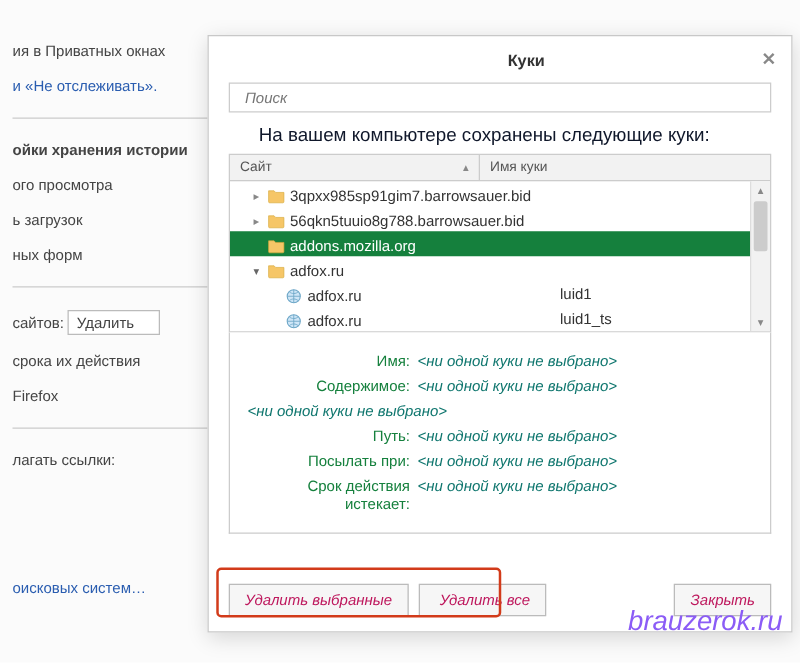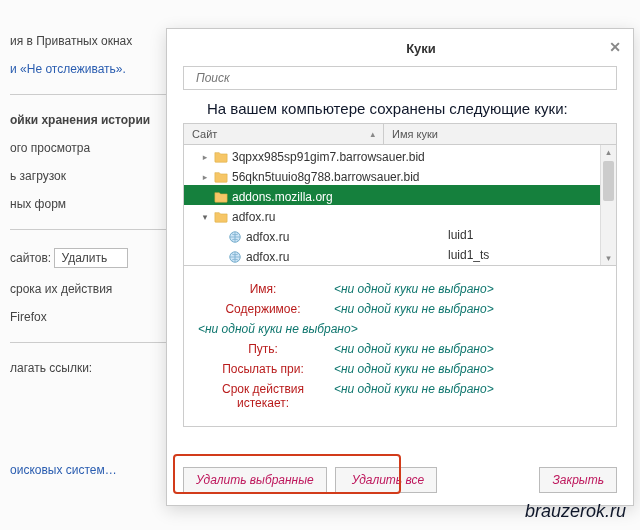--- a/index.html
+++ b/index.html
@@ -19,22 +19,22 @@
     color: #444;
   }
   .bg .line { margin: 14px 0; font-size: 12px; }
   .bg a { color: #2a5db0; text-decoration: none; }
   .bg hr { border: none; border-top: 1px solid #ccc; margin: 18px 0; }
   .bg .dd {
     display: inline-block; border: 1px solid #bbb; background: #fff;
     padding: 2px 20px 2px 6px; font-size: 12px;
   }
   .watermark {
-    position: absolute; right: 14px; bottom: 8px;
-    font-size: 18px; color: #0f172a; font-style: italic;
+    position: absolute; right: 14px; bottom: 20px;
+    font-size: 22px; color: #8b5cf6; font-style: italic;
   }
   
   .modal {
     position: absolute;
     left: 166px; top: 28px;
     width: 468px; height: 478px;
     background: #fff;
     border: 1px solid #c8c8c8;
     box-shadow: 0 4px 16px rgba(0,0,0,0.15);
     display: flex; flex-direction: column;
@@ -109,21 +109,21 @@
   .scrollbar .thumb {
     position: absolute; left: 2px; right: 2px; top: 16px; height: 40px;
     background: #ccc; border-radius: 2px;
   }
   
   .details {
     border: 1px solid #ccc; border-top: none; background: #fff;
     padding: 10px 14px;
   }
   .drow { display: flex; margin: 6px 0; font-size: 12px; }
-  .drow .lab { flex: 0 0 136px; text-align: center; color: #b91c1c; padding-right: 6px; }
+  .drow .lab { flex: 0 0 136px; text-align: right; color: #15803d; padding-right: 6px; }
   .drow .val { flex: 1; color: #0f766e; font-style: italic; }
   
   .footer {
     display: flex; align-items: center;
     padding: 10px 16px 12px;
   }
   .btn {
     border: 1px solid #bbb; background: #f6f6f6;
     padding: 5px 12px; font-size: 12px; color: #be185d;
     cursor: pointer;

